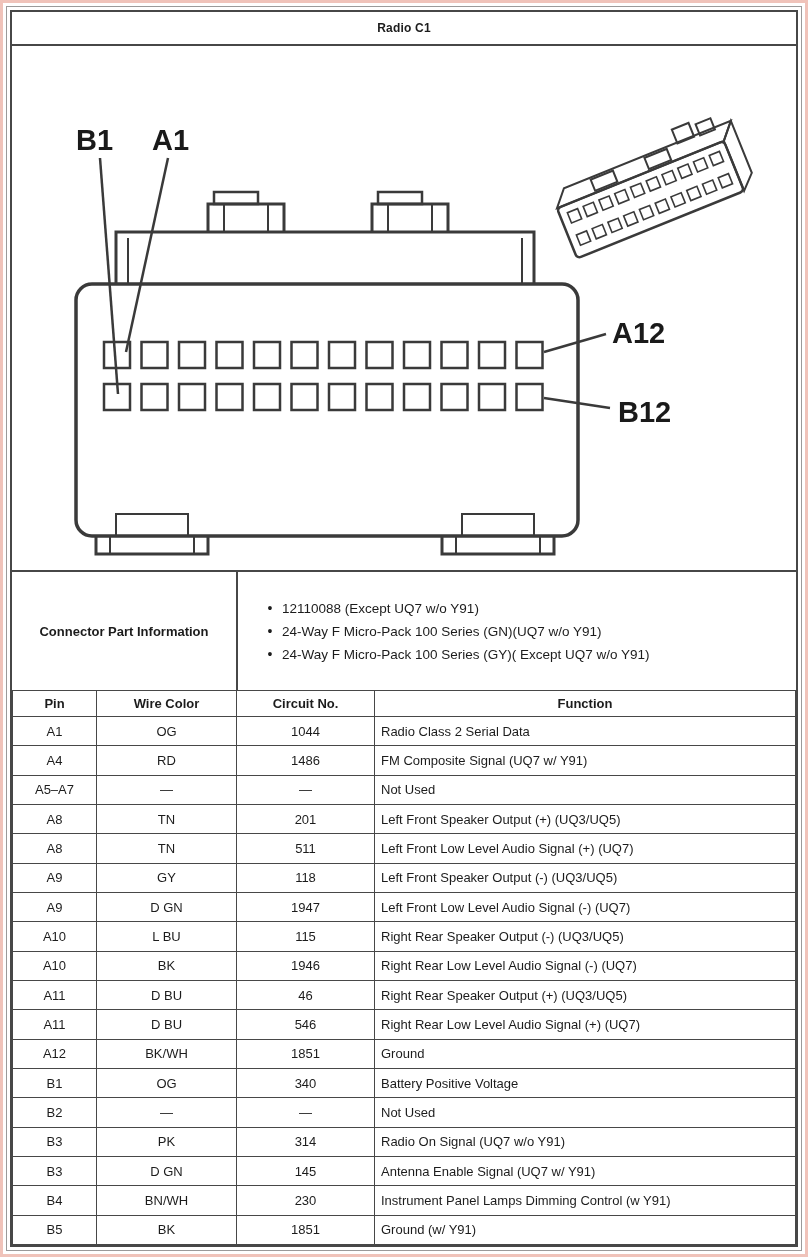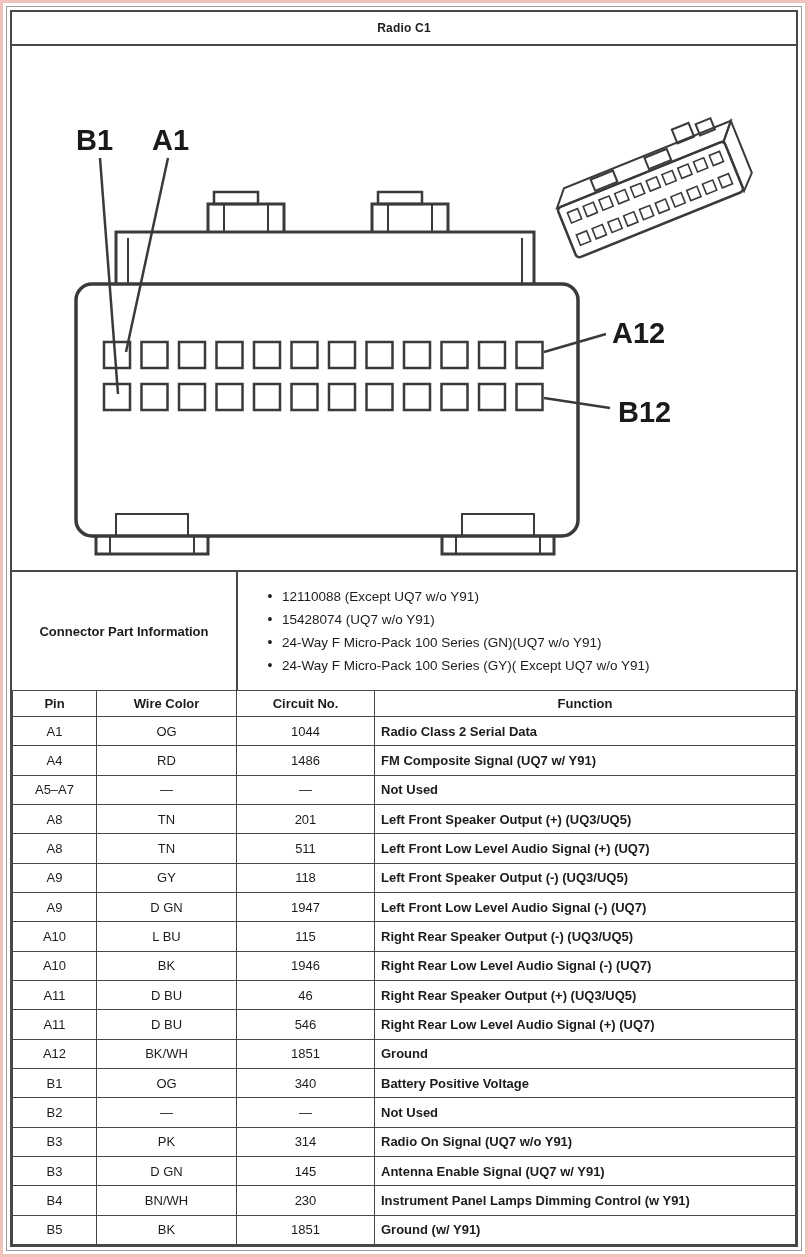--- a/index.html
+++ b/index.html
@@ -45,21 +45,21 @@
     font-size:14px;
   }
   .pintable-wrap { flex:1 1 auto; min-height:0; }
   table.pintable { width:100%; height:100%; border-collapse:collapse; table-layout:fixed; }
   table.pintable th, table.pintable td {
     border:1.5px solid #474747; font-size:13px; padding:0 6px;
     height:25px; overflow:hidden; white-space:nowrap;
   }
   table.pintable th { font-weight:bold; text-align:center; }
   td.c-pin, td.c-color, td.c-circuit { text-align:center; }
-  td.c-func { text-align:left; padding-left:9px;font-weight:bold; }
+  td.c-func { text-align:left; padding-left:9px; }
   svg text { user-select:none; }
 </style>
 </head>
 <body>
 
 <div class="page">
   <div class="frame">
     <div class="inner">
 
       <div class="header">Radio C1</div>
@@ -170,21 +170,20 @@
           <text x="606" y="376" font-family="Liberation Sans, sans-serif" font-size="29" font-weight="bold" fill="#1a1a1a">B12</text>
         </svg>
       </div>
 
       <div class="partinfo">
         <div class="partinfo-label">Connector Part Information</div>
         <ul class="partinfo-items">
 
             <li>12110088 (Except UQ7 w/o Y91)</li>
 
-            <li>15428074 (UQ7 w/o Y91)</li>
 
             <li>24-Way F Micro-Pack 100 Series (GN)(UQ7 w/o Y91)</li>
 
             <li>24-Way F Micro-Pack 100 Series (GY)( Except UQ7 w/o Y91)</li>
           </ul>
       </div>
 
       <div class="pintable-wrap">
         <table class="pintable">
           <colgroup>

